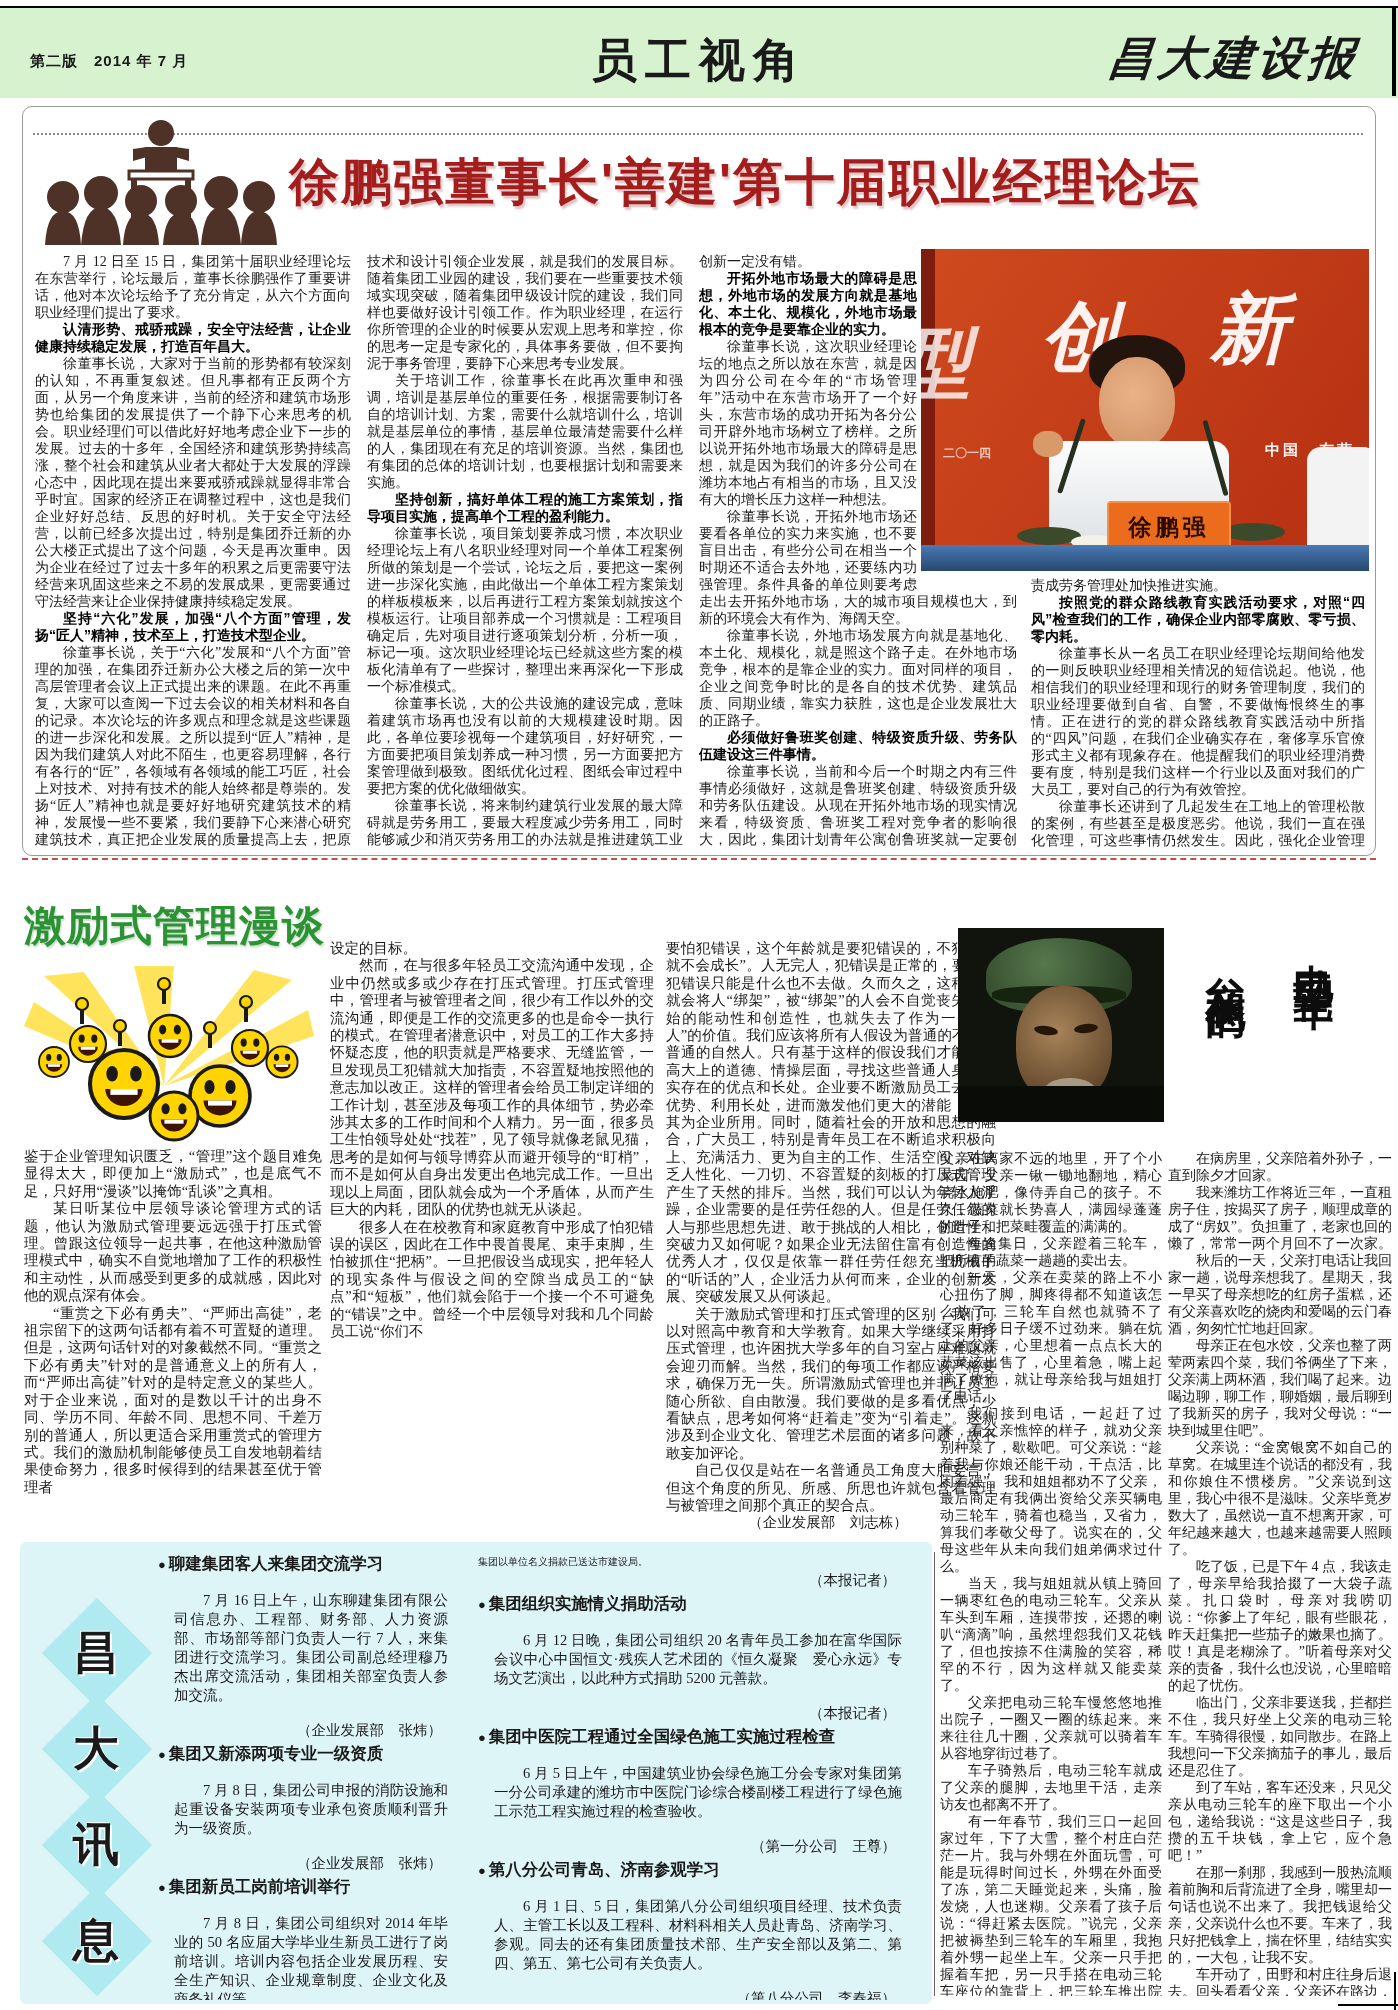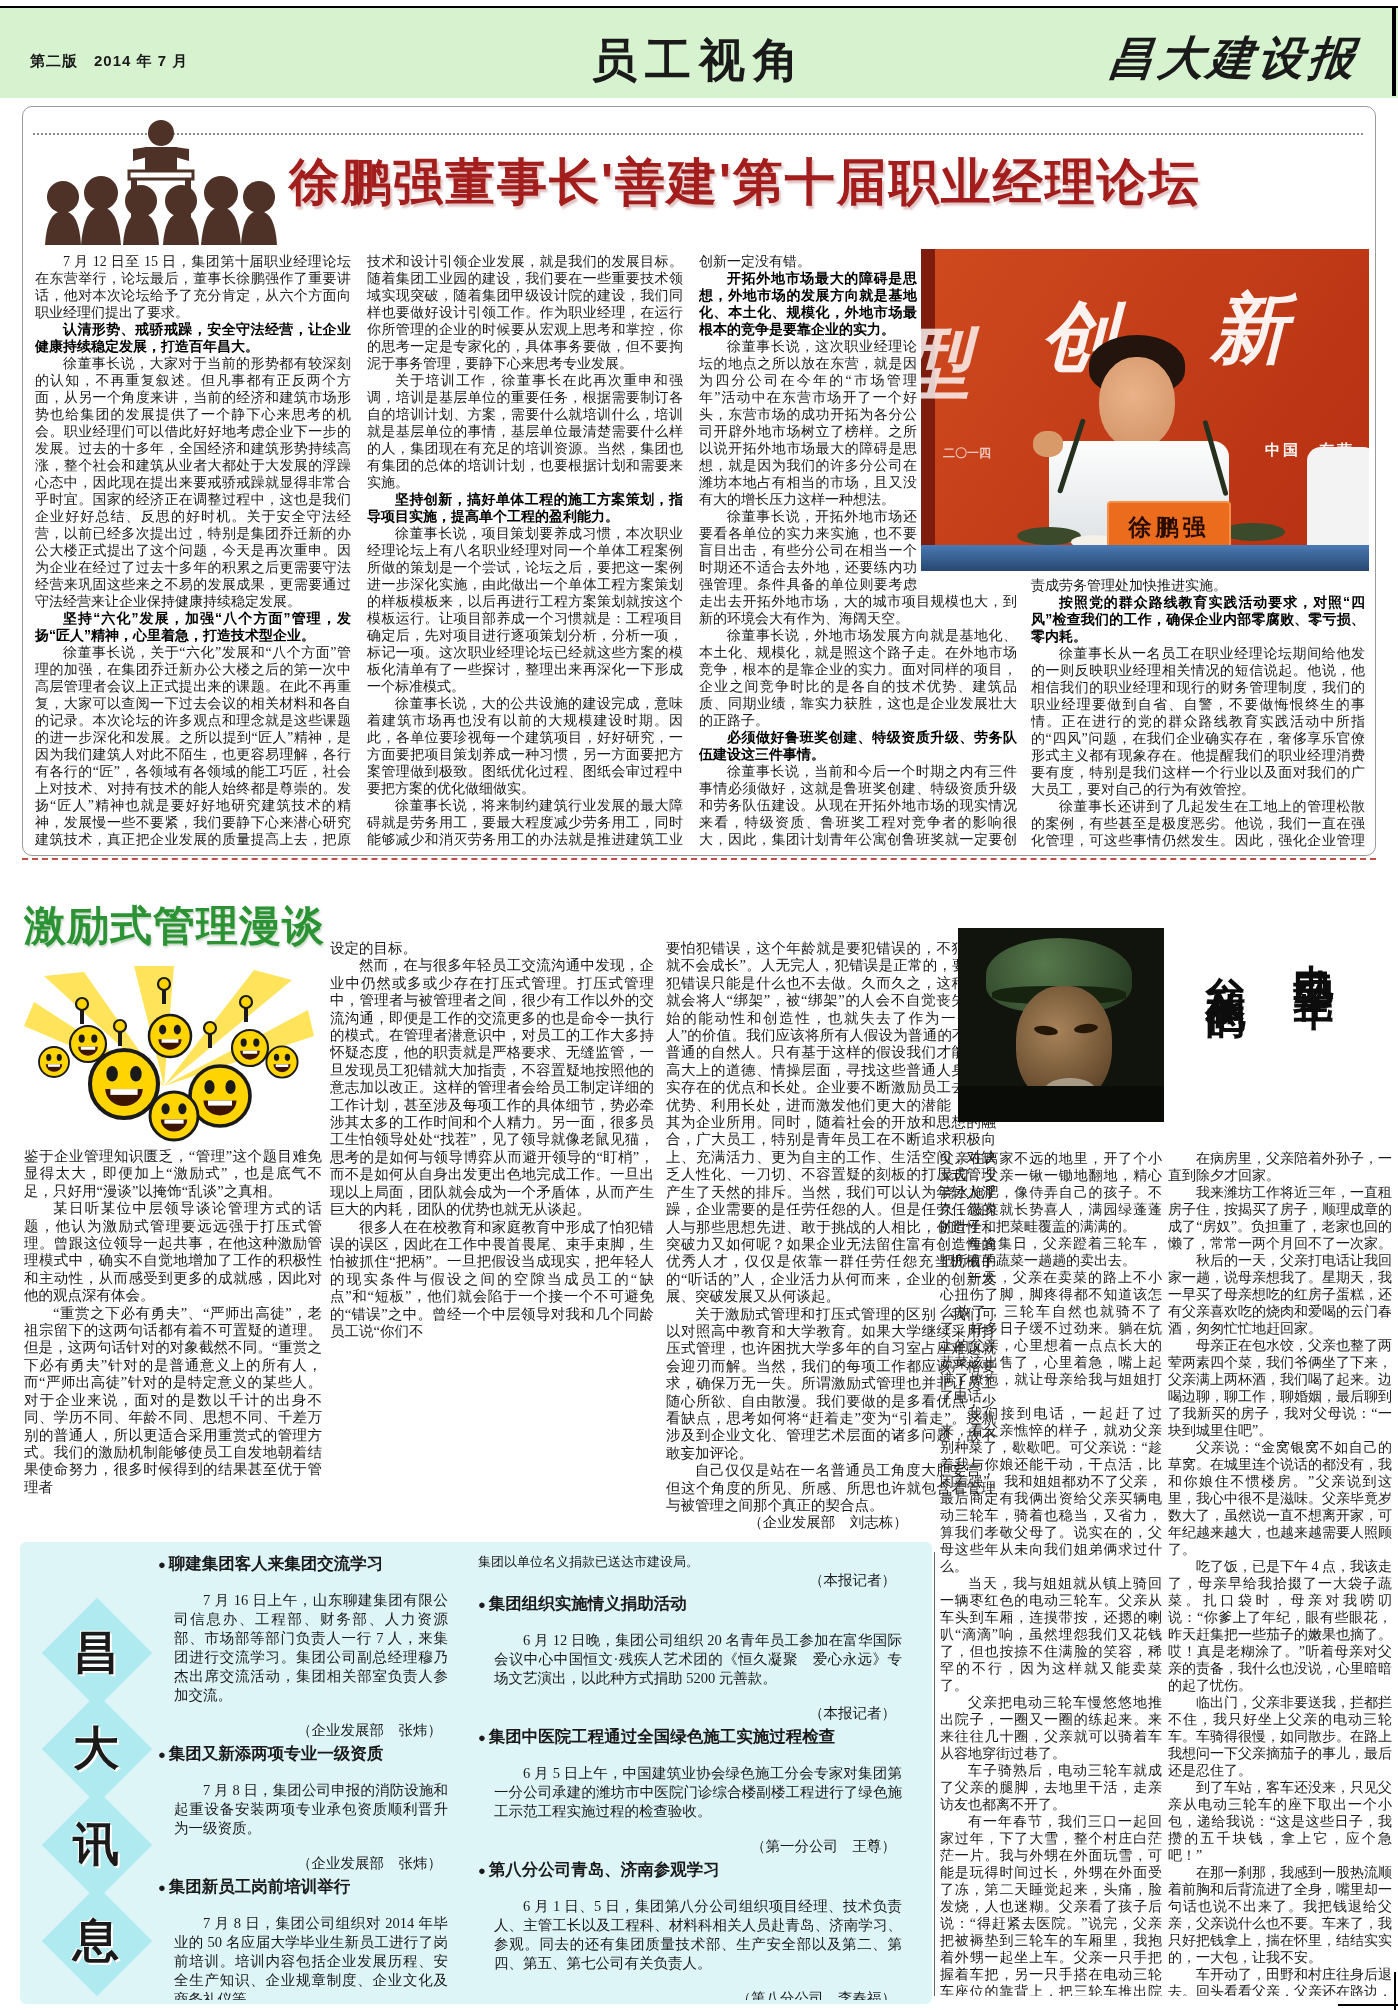--- a/index.html
+++ b/index.html
@@ -79,21 +79,21 @@
   .dwrap{position:relative;width:96px;height:94px;margin-bottom:2px}
   .diamond{position:absolute;left:10px;top:8px;width:78px;height:78px;background:#aeeaf0;transform:rotate(45deg)}
   .dchar{position:absolute;left:0;top:0;width:96px;height:94px;display:flex;align-items:center;justify-content:center;
          font-size:46px;font-weight:900;font-family:"Liberation Sans","DejaVu Sans",sans-serif;
          text-shadow:2px 2px 0 #fff,-1px -1px 0 #fff}
   .news-col{top:1550px;height:450px;overflow:hidden}
   .news-title{font-size:16.5px;font-weight:800;margin:3px 0 1px;font-family:"Liberation Sans","DejaVu Sans",sans-serif}
   .bullet{font-size:13px;margin-right:3px}
   .news-body{margin:16px;font-size:14.5px;line-height:19px;text-indent:2em;text-align:justify}
   .news-byline{font-size:14.5px;line-height:19px;text-align:right;padding-right:22px}
-  .cont{font-size:13px;line-height:19px;margin:2px 0 0;text-align:justify}
+  .cont{font-size:10px;line-height:19px;margin:2px 0 0;text-align:justify}
   .vrule{left:934px;top:1552px;width:1px;height:444px;background:#666}
   .corner-h{left:1338px;top:2004px;width:60px;height:2px;background:#000}
   .corner-v{left:1394px;top:1972px;width:2px;height:38px;background:#000}
 </style>
 </head>
 <body>
 
 <div class="abs topline"></div>
 <div class="abs header">
   <div class="abs edition">第二版　2014 年 7 月</div>
@@ -130,21 +130,21 @@
       </g>
     </svg>
   </div>
 
   <div class="abs headline">徐鹏强董事长'善建'第十届职业经理论坛</div>
 
   <div class="abs main-col" style="left:12px">
       <p class="para">7 月 12 日至 15 日，集团第十届职业经理论坛在东营举行，论坛最后，董事长徐鹏强作了重要讲话，他对本次论坛给予了充分肯定，从六个方面向职业经理们提出了要求。</p>
       <p class="para sub">认清形势、戒骄戒躁，安全守法经营，让企业健康持续稳定发展，打造百年昌大。</p>
       <p class="para">徐董事长说，大家对于当前的形势都有较深刻的认知，不再重复叙述。但凡事都有正反两个方面，从另一个角度来讲，当前的经济和建筑市场形势也给集团的发展提供了一个静下心来思考的机会。职业经理们可以借此好好地考虑企业下一步的发展。过去的十多年，全国经济和建筑形势持续高涨，整个社会和建筑从业者大都处于大发展的浮躁心态中，因此现在提出来要戒骄戒躁就显得非常合乎时宜。国家的经济正在调整过程中，这也是我们企业好好总结、反思的好时机。关于安全守法经营，以前已经多次提出过，特别是集团乔迁新的办公大楼正式提出了这个问题，今天是再次重申。因为企业在经过了过去十多年的积累之后更需要守法经营来巩固这些来之不易的发展成果，更需要通过守法经营来让企业保持健康持续稳定发展。</p>
-      <p class="para sub">坚持“六化”发展，加强“八个方面”管理，发扬“匠人”精神，心里着急，打造技术型企业。</p>
+      <p class="para sub">坚持“六化”发展，加强“八个方面”管理，发扬“匠人”精神，技术至上，打造技术型企业。</p>
       <p class="para">徐董事长说，关于“六化”发展和“八个方面”管理的加强，在集团乔迁新办公大楼之后的第一次中高层管理者会议上正式提出来的课题。在此不再重复，大家可以查阅一下过去会议的相关材料和各自的记录。本次论坛的许多观点和理念就是这些课题的进一步深化和发展。之所以提到“匠人”精神，是因为我们建筑人对此不陌生，也更容易理解，各行有各行的“匠”，各领域有各领域的能工巧匠，社会上对技术、对持有技术的能人始终都是尊崇的。发扬“匠人”精神也就是要好好地研究建筑技术的精神，发展慢一些不要紧，我们要静下心来潜心研究建筑技术，真正把企业发展的质量提高上去，把原来粗放型管理转型为精细化管理。关于技术至上、打造技术型企业，是说我们既然是建筑人，就应当做建筑施工技术和建筑建造技术的专业人士，就要喜好建筑、研究建筑，进而把企业打造成技术型企业，让技术成为企业的核心竞争力。国内许多著名的建筑企业都有自己的技术竞争优势，他们的设计优势同样突出。以</p>
     </div>
   <div class="abs main-col" style="left:344px">
       <p class="para ni">技术和设计引领企业发展，就是我们的发展目标。随着集团工业园的建设，我们要在一些重要技术领域实现突破，随着集团甲级设计院的建设，我们同样也要做好设计引领工作。作为职业经理，在运行你所管理的企业的时候要从宏观上思考和掌控，你的思考一定是专家化的，具体事务要做，但不要拘泥于事务管理，要静下心来思考专业发展。</p>
       <p class="para">关于培训工作，徐董事长在此再次重申和强调，培训是基层单位的重要任务，根据需要制订各自的培训计划、方案，需要什么就培训什么，培训就是基层单位的事情，基层单位最清楚需要什么样的人，集团现在有充足的培训资源。当然，集团也有集团的总体的培训计划，也要根据计划和需要来实施。</p>
       <p class="para sub">坚持创新，搞好单体工程的施工方案策划，指导项目实施，提高单个工程的盈利能力。</p>
       <p class="para">徐董事长说，项目策划要养成习惯，本次职业经理论坛上有八名职业经理对同一个单体工程案例所做的策划是一个尝试，论坛之后，要把这一案例进一步深化实施，由此做出一个单体工程方案策划的样板模板来，以后再进行工程方案策划就按这个模板运行。让项目部养成一个习惯就是：工程项目确定后，先对项目进行逐项策划分析，分析一项，标记一项。这次职业经理论坛已经就这些方案的模板化清单有了一些探讨，整理出来再深化一下形成一个标准模式。</p>
       <p class="para">徐董事长说，大的公共设施的建设完成，意味着建筑市场再也没有以前的大规模建设时期。因此，各单位要珍视每一个建筑项目，好好研究，一方面要把项目策划养成一种习惯，另一方面要把方案管理做到极致。图纸优化过程、图纸会审过程中要把方案的优化做细做实。</p>
       <p class="para">徐董事长说，将来制约建筑行业发展的最大障碍就是劳务用工，要最大程度减少劳务用工，同时能够减少和消灭劳务用工的办法就是推进建筑工业化。按照这个方向去研究</p>
     </div>

